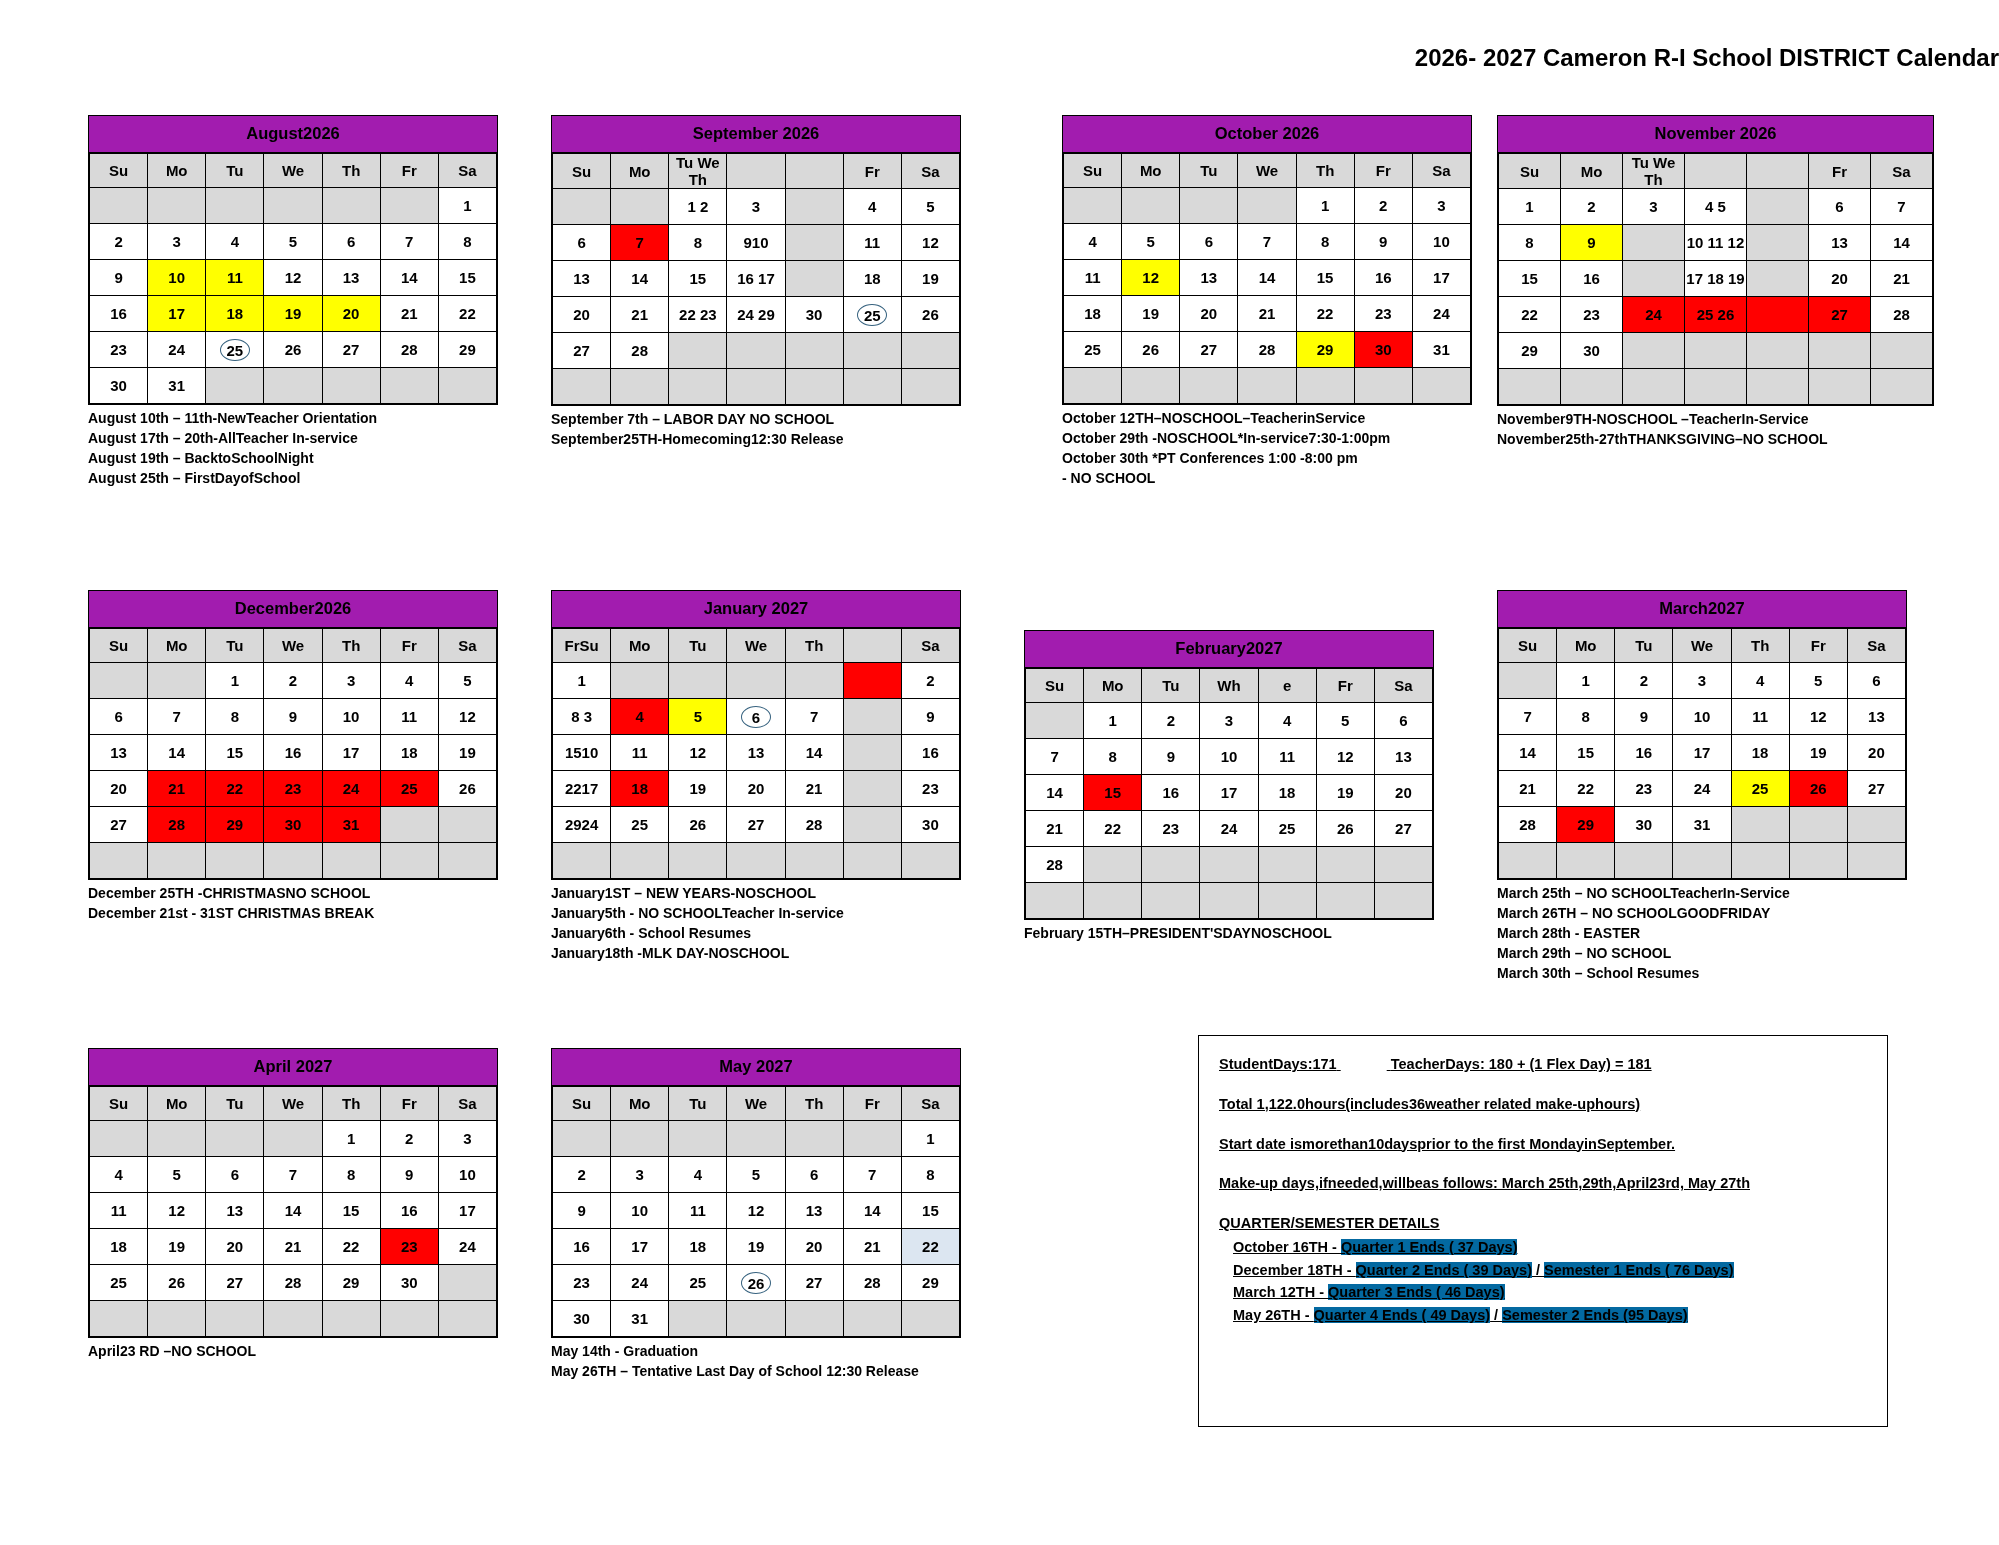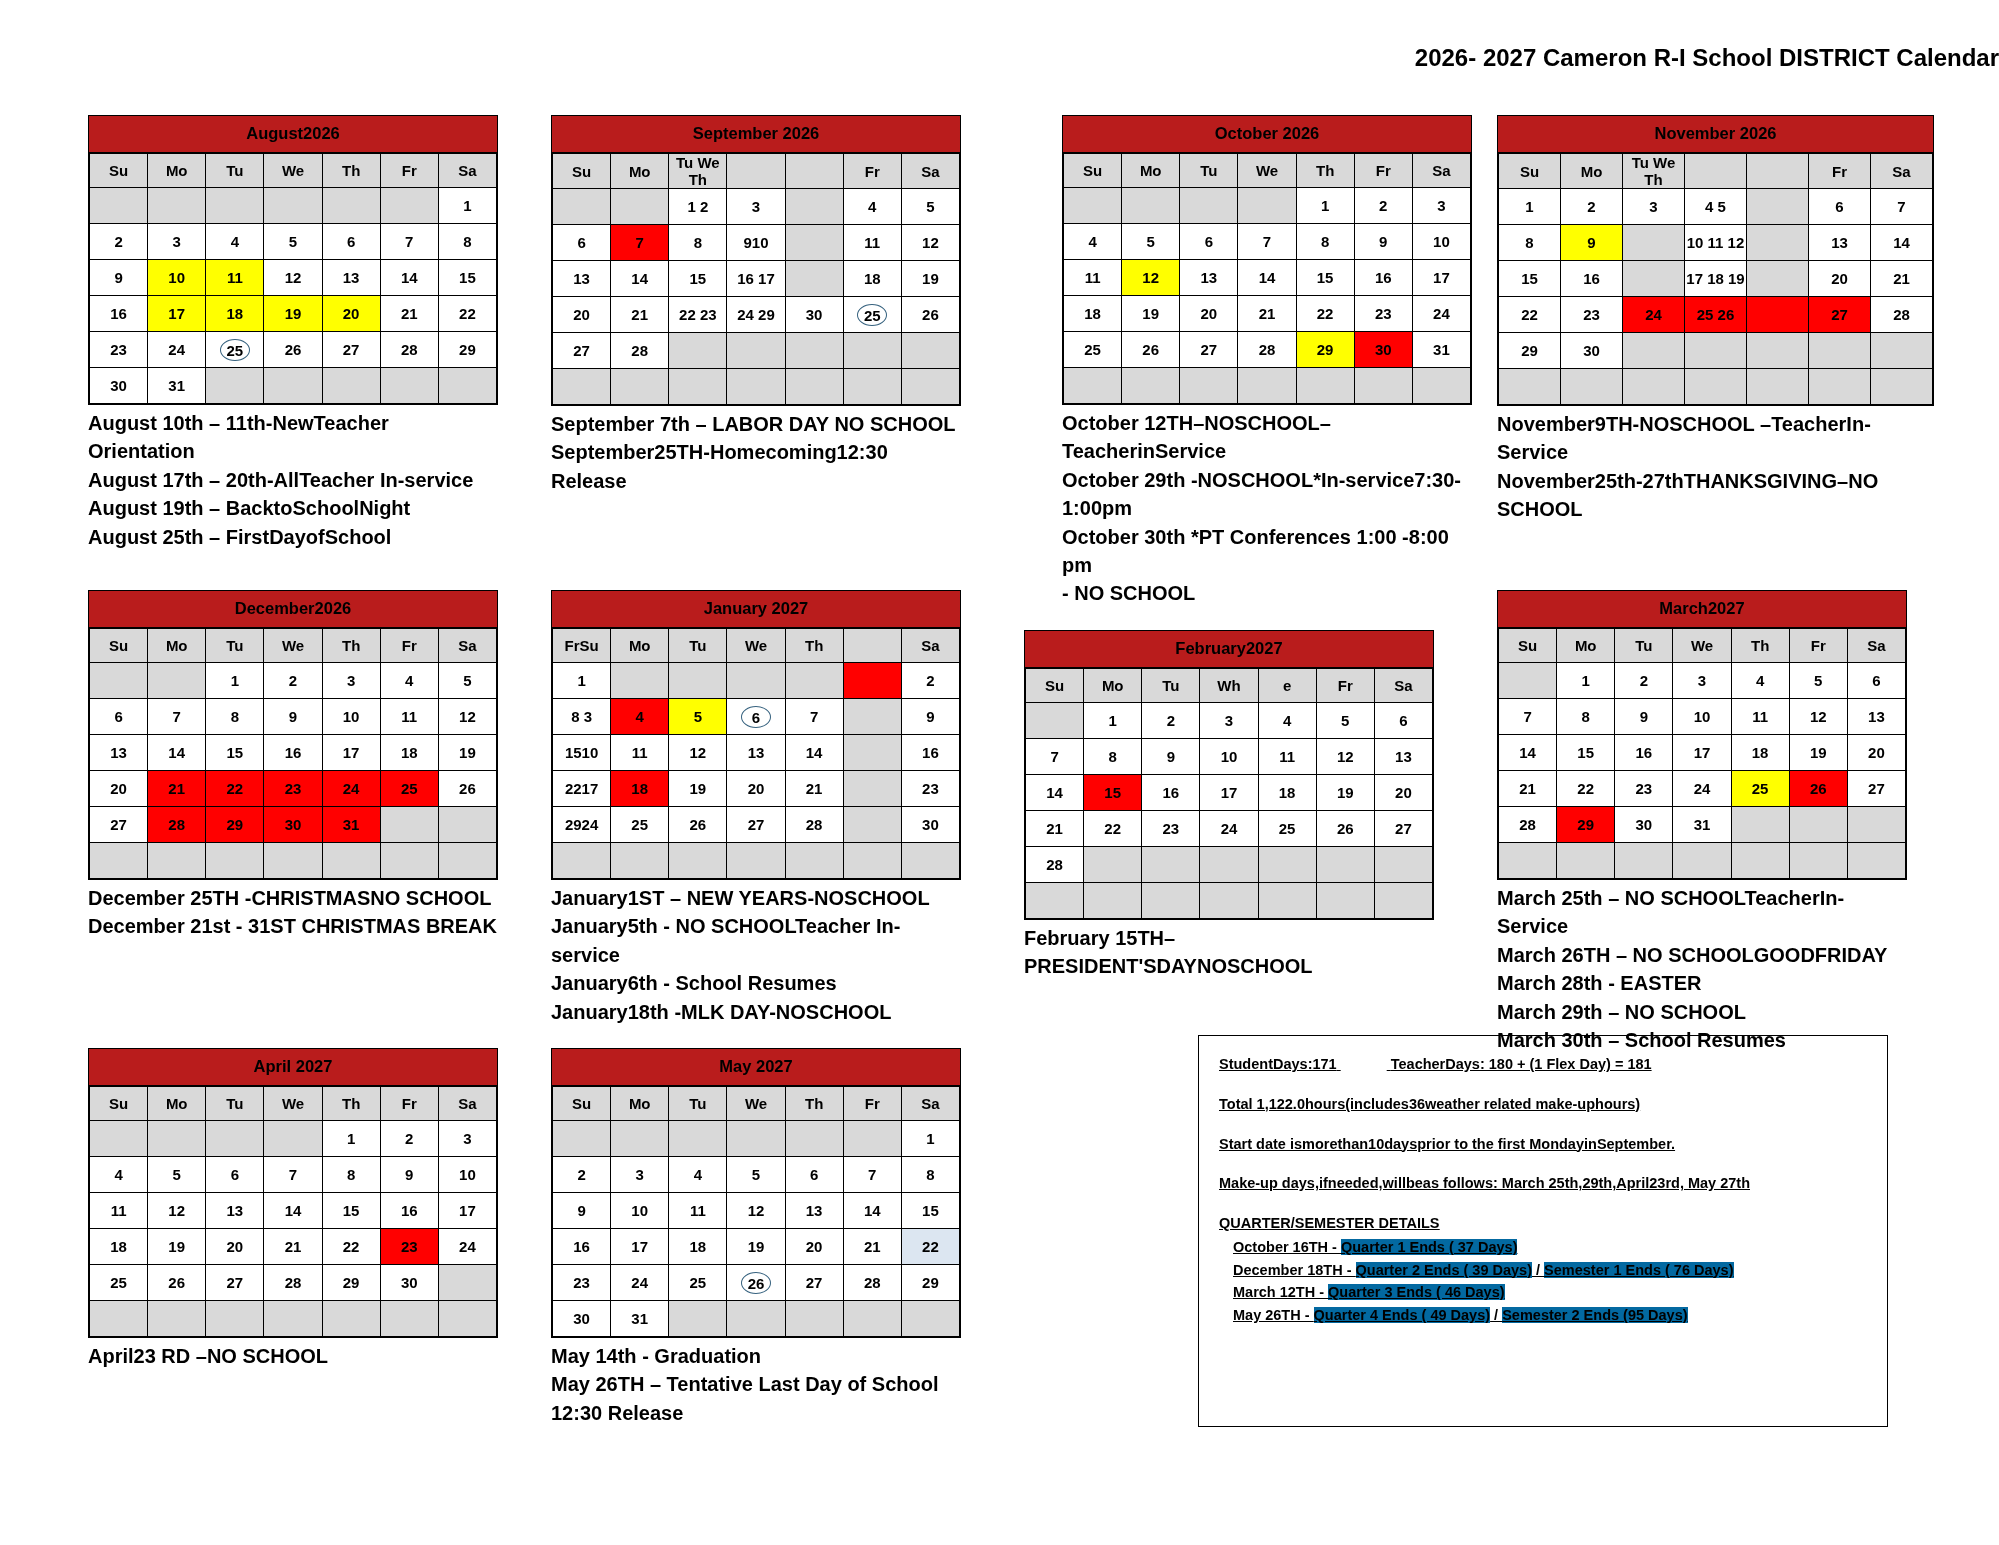--- a/index.html
+++ b/index.html
@@ -28,21 +28,21 @@
     border:1px solid #000;
     width:100%;
     box-sizing:border-box;
   }
   .month-title{
     text-align:center;
     font-weight:bold;
     font-size:16.5px;
     padding:8px 0 9px 0;
     border-bottom:1px solid #000;
-    background:#b91c1c;
+    background:#a21caf;
   }
   table.cal{
     border-collapse:collapse;
     width:100%;
     table-layout:fixed;
   }
   table.cal th, table.cal td{
     border:1px solid #000;
     height:35px;
     text-align:center;
@@ -61,21 +61,21 @@
   table.cal td.blue{background:#dce6f1;}
   td .circ{
     display:inline-block;
     width:30px;height:22px;
     line-height:22px;
     border:1.5px solid #35617e;
     border-radius:50%;
     box-sizing:border-box;
   }
   .notes{
-    font-size:20px;
+    font-size:14px;
     font-weight:bold;
     line-height:1.42;
     margin-top:4px;
     white-space:pre-line;
   }
   .info-box{
     position:absolute;
     border:1px solid #000;
     box-sizing:border-box;
     padding:18px 20px;

